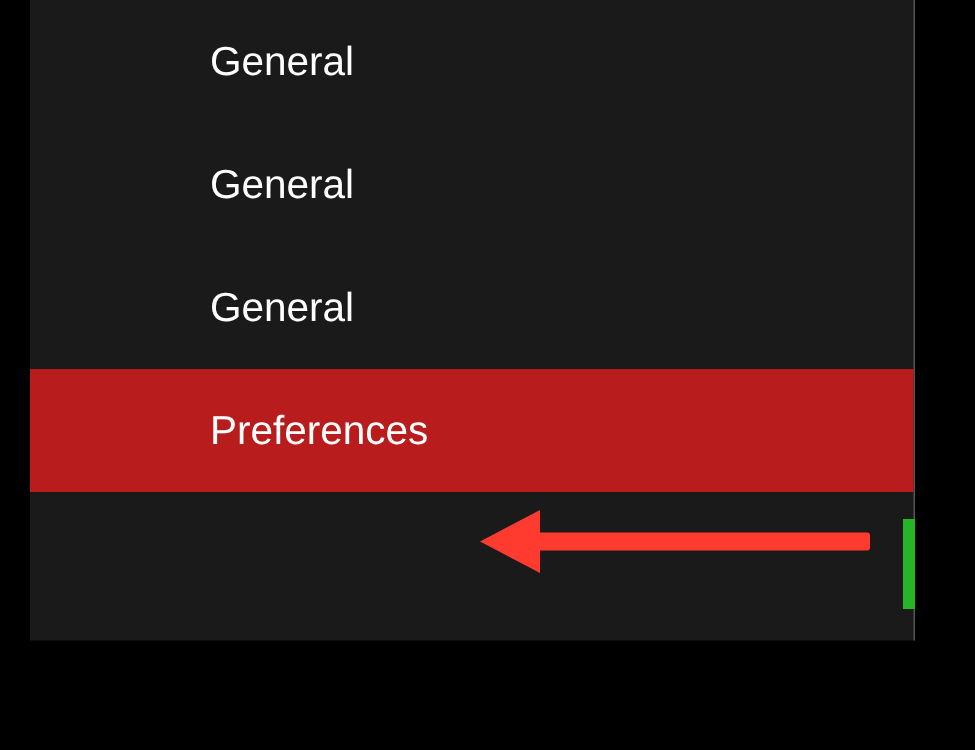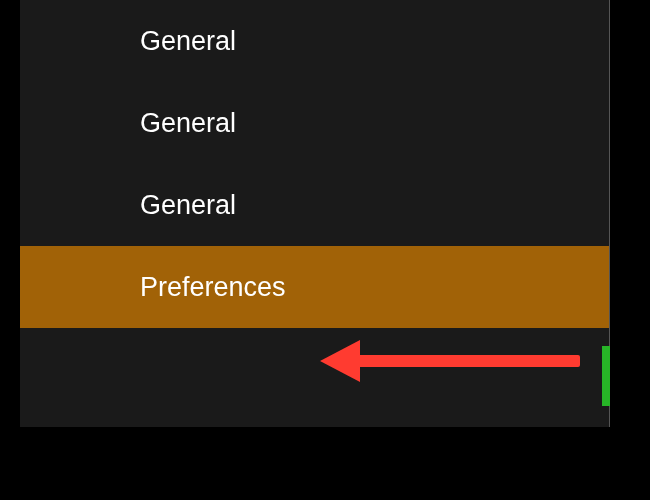--- a/index.html
+++ b/index.html
@@ -29,21 +29,21 @@
       display: flex;
       align-items: center;
       padding-left: 120px;
       color: #fff;
       font-size: 27px;
       font-weight: 400;
       cursor: pointer;
       position: relative;
     }
     .menu-item.selected {
-      background: #a16207;
+      background: #b91c1c;
     }
     .green-indicator {
       position: absolute;
       right: -1px;
       top: 346px;
       width: 8px;
       height: 60px;
       background: #27b527;
     }
     .arrow-annotation {

